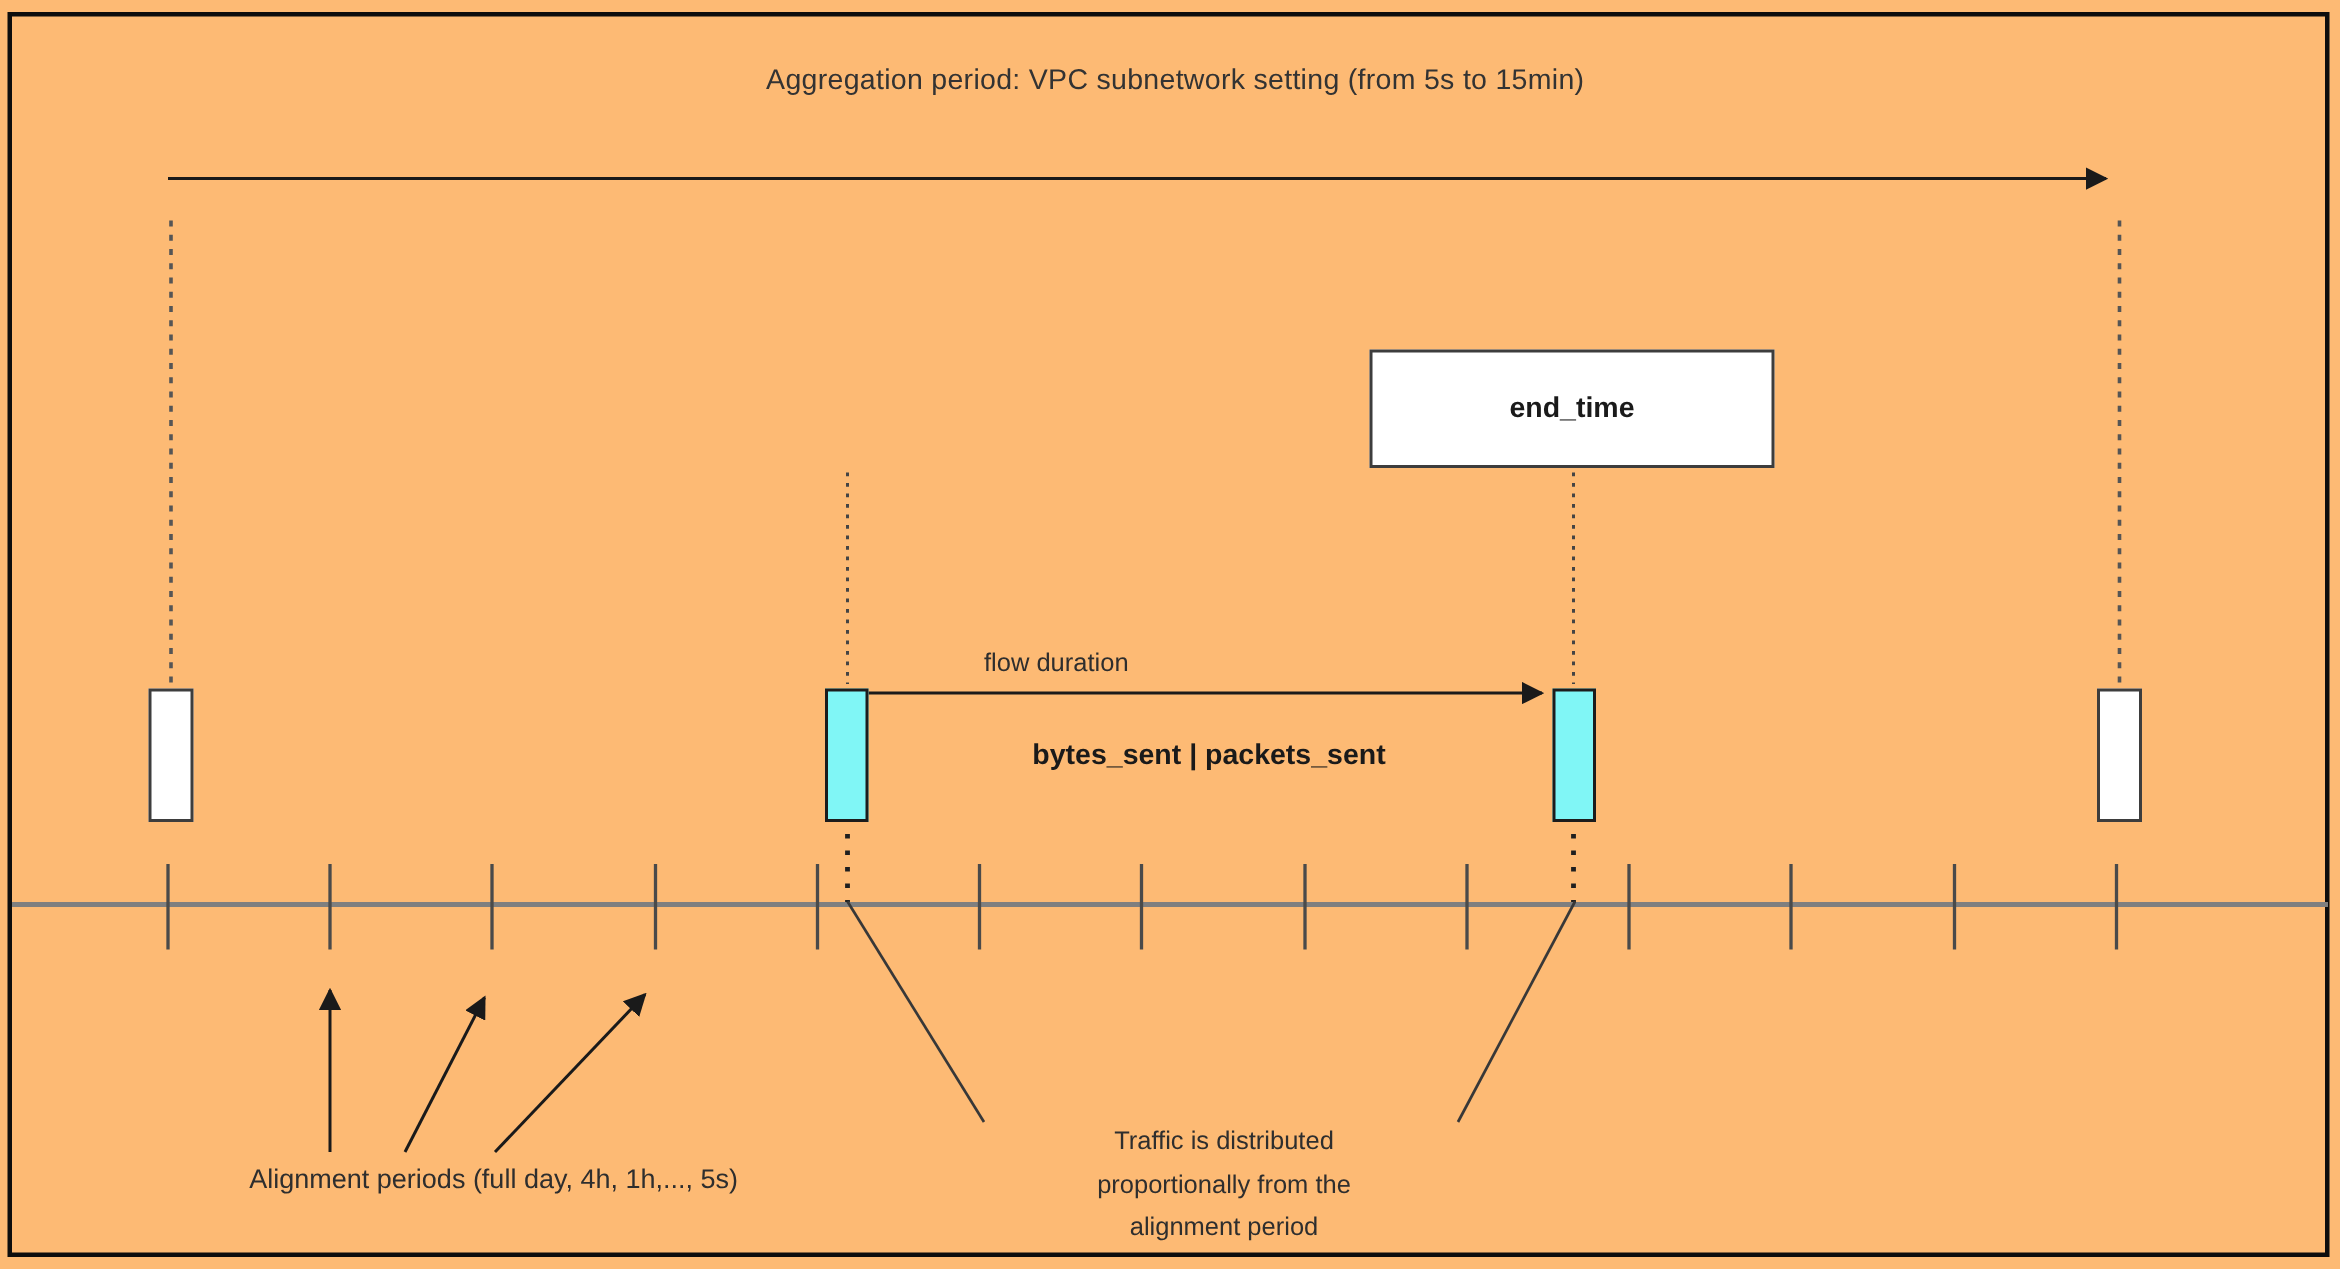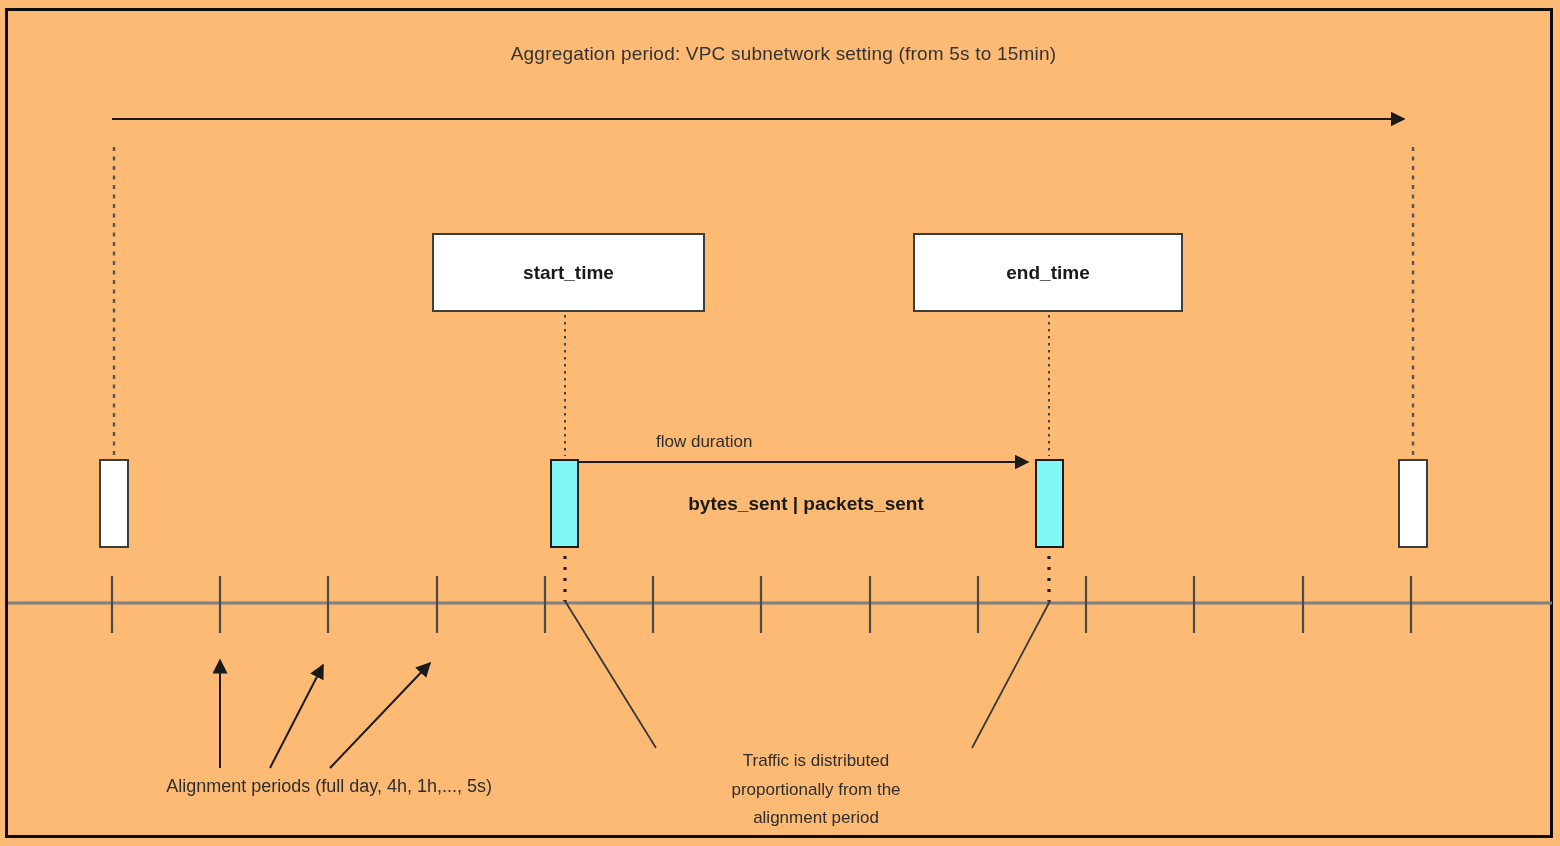--- a/index.html
+++ b/index.html
@@ -159,23 +159,20 @@
     <line x1="1411" y1="576" x2="1411" y2="633" stroke="#4a4a4a" stroke-width="2.2"></line>
 
     <line x1="220" y1="768" x2="220" y2="660" stroke="#1a1a1a" stroke-width="2" marker-end="url(#arrowhead)"></line>
     <line x1="270" y1="768" x2="323" y2="665" stroke="#1a1a1a" stroke-width="2" marker-end="url(#arrowhead)"></line>
     <line x1="330" y1="768" x2="430" y2="663" stroke="#1a1a1a" stroke-width="2" marker-end="url(#arrowhead)"></line>
 
     <line x1="565" y1="601" x2="656" y2="748" stroke="#383838" stroke-width="1.8"></line>
     <line x1="1050" y1="601" x2="972" y2="748" stroke="#383838" stroke-width="1.8"></line>
   </svg>
 
-  <div class="node-box box-start">
-    <span class="label">start_time</span>
-  </div>
   <div class="node-box box-end">
     <span class="label">end_time</span>
   </div>
 
   <div class="marker marker-left" style="background-color: rgb(255, 255, 255);"></div>
   <div class="marker cyan marker-flow-start" style="background-color: rgb(128, 246, 246);"></div>
   <div class="marker cyan marker-flow-end" style="background-color: rgb(128, 246, 246);"></div>
   <div class="marker marker-right" style="background-color: rgb(255, 255, 255);"></div>
 
   <div class="flow-duration-label">flow duration</div>

